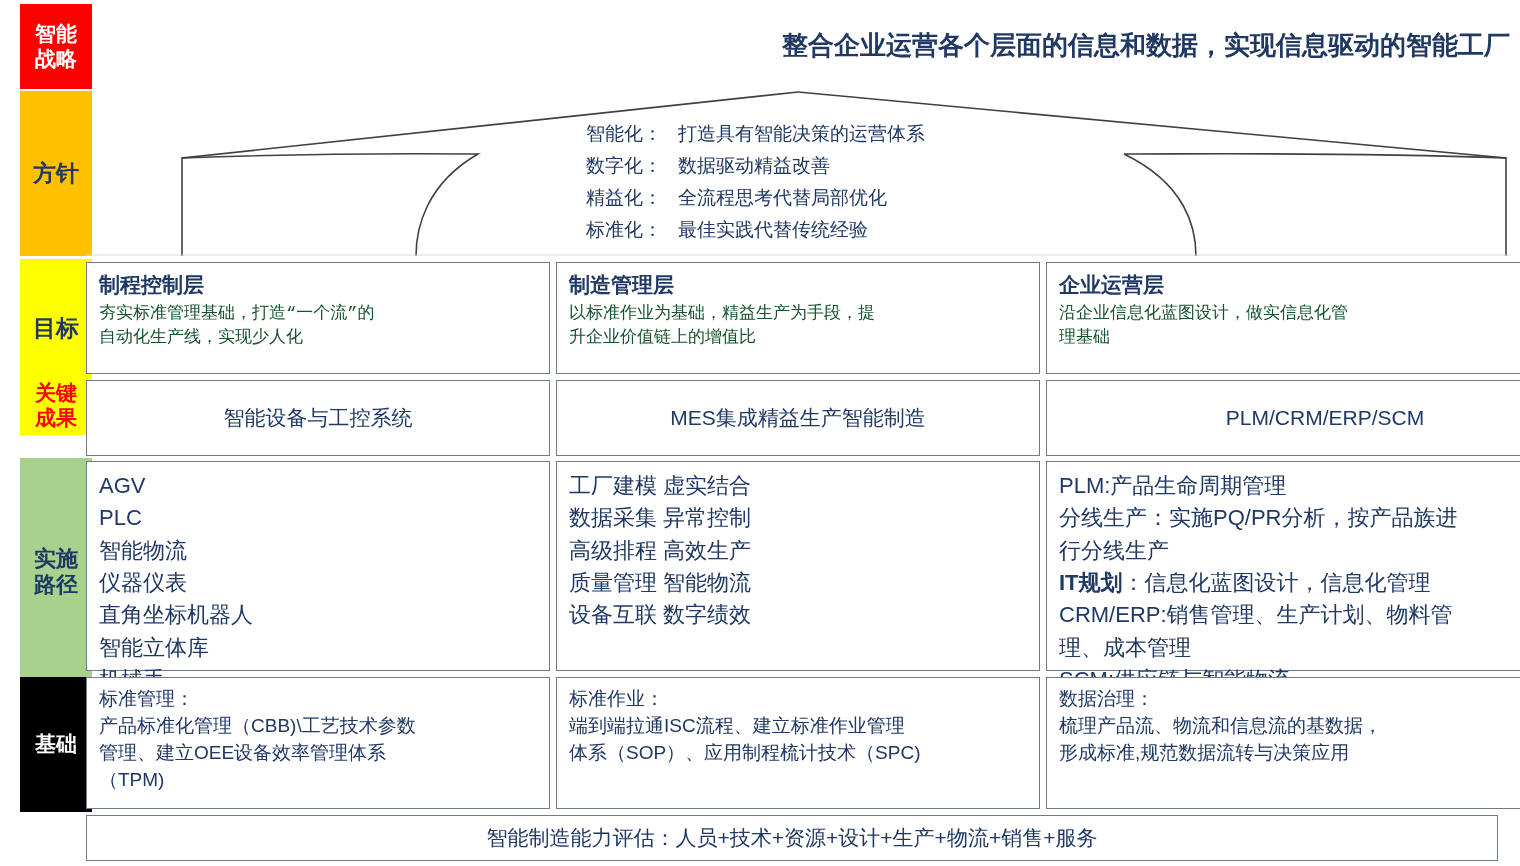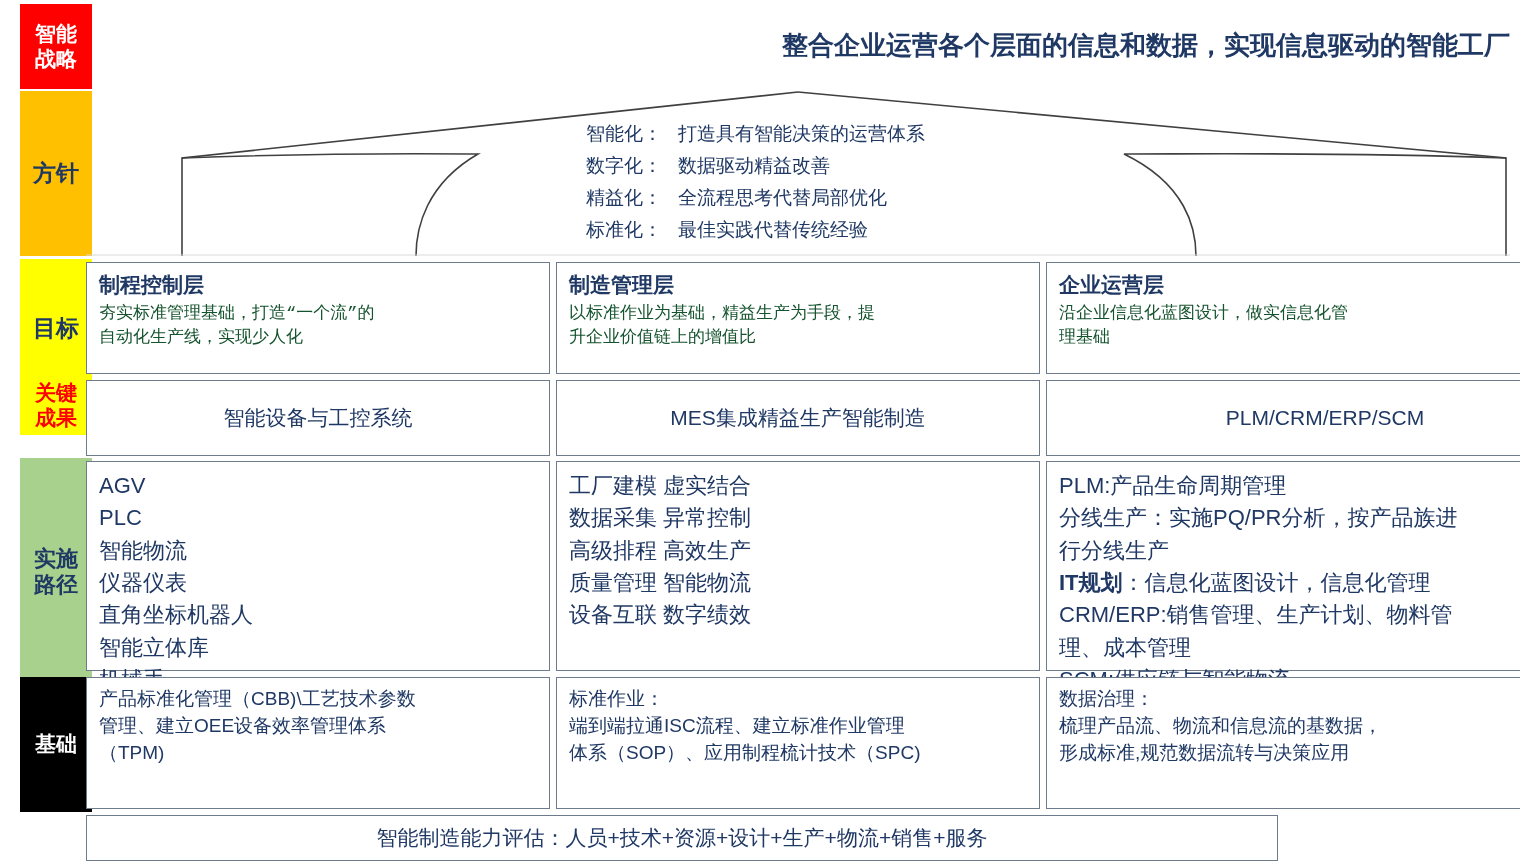--- a/index.html
+++ b/index.html
@@ -71,21 +71,21 @@
     height:100%; display:flex; align-items:center; justify-content:center;
     font-size:21px; color:#1F3864; text-align:center;
   }
 
   .path-txt { font-size:22px; line-height:1.47; color:#1F3864; }
   .base-txt { font-size:19px; line-height:1.42; color:#1F3864; }
   .bold { font-weight:bold; }
 
   
   .footer {
-    position:absolute; left:86px; top:815px; width:1192px; height:46px;
+    position:absolute; left:86px; top:815px; width:1412px; height:46px;
     box-sizing:border-box; border:1.5px solid #6E7B8B; background:#ffffff;
     display:flex; align-items:center; justify-content:center;
     font-size:21px; color:#1F3864;
   }
 
   
 </style>
 </head>
 <body>
 
@@ -226,20 +226,21 @@
       <div>行分线生产</div>
       <div><span class="bold">IT规划</span><span>：信息化蓝图设计，信息化管理</span></div>
       <div>CRM/ERP:销售管理、生产计划、物料管</div>
       <div>理、成本管理</div>
       <div>SCM:供应链与智能物流</div>
     </div>
   </div>
 
   <div class="box col1 base-row">
     <div class="pad base-txt">
+      <div>标准管理：</div>
       <div>产品标准化管理（CBB)\工艺技术参数</div>
       <div>管理、建立OEE设备效率管理体系</div>
       <div>（TPM)</div>
     </div>
   </div>
 
   <div class="box col2 base-row">
     <div class="pad base-txt">
       <div>标准作业：</div>
       <div>端到端拉通ISC流程、建立标准作业管理</div>

